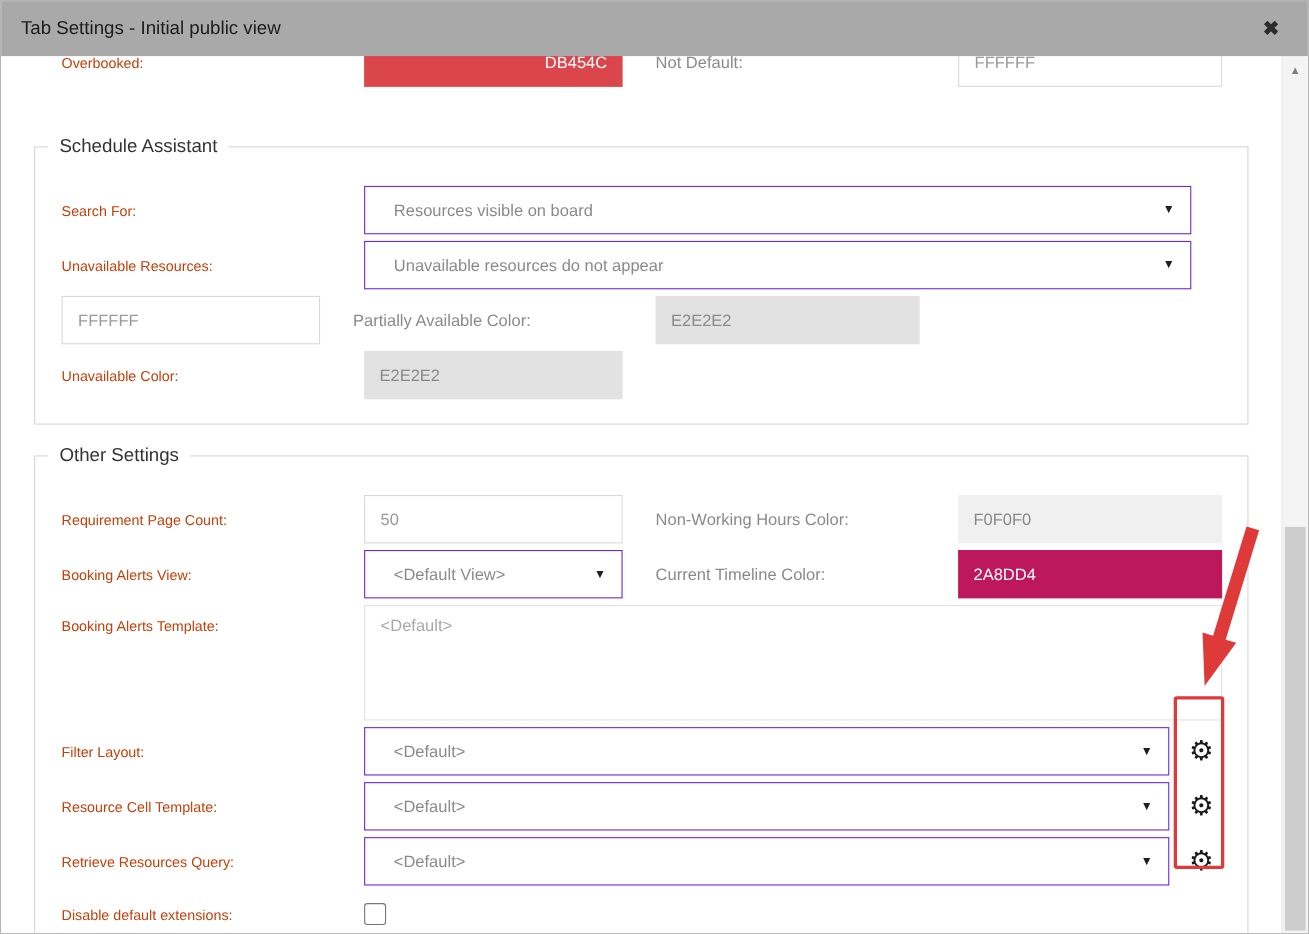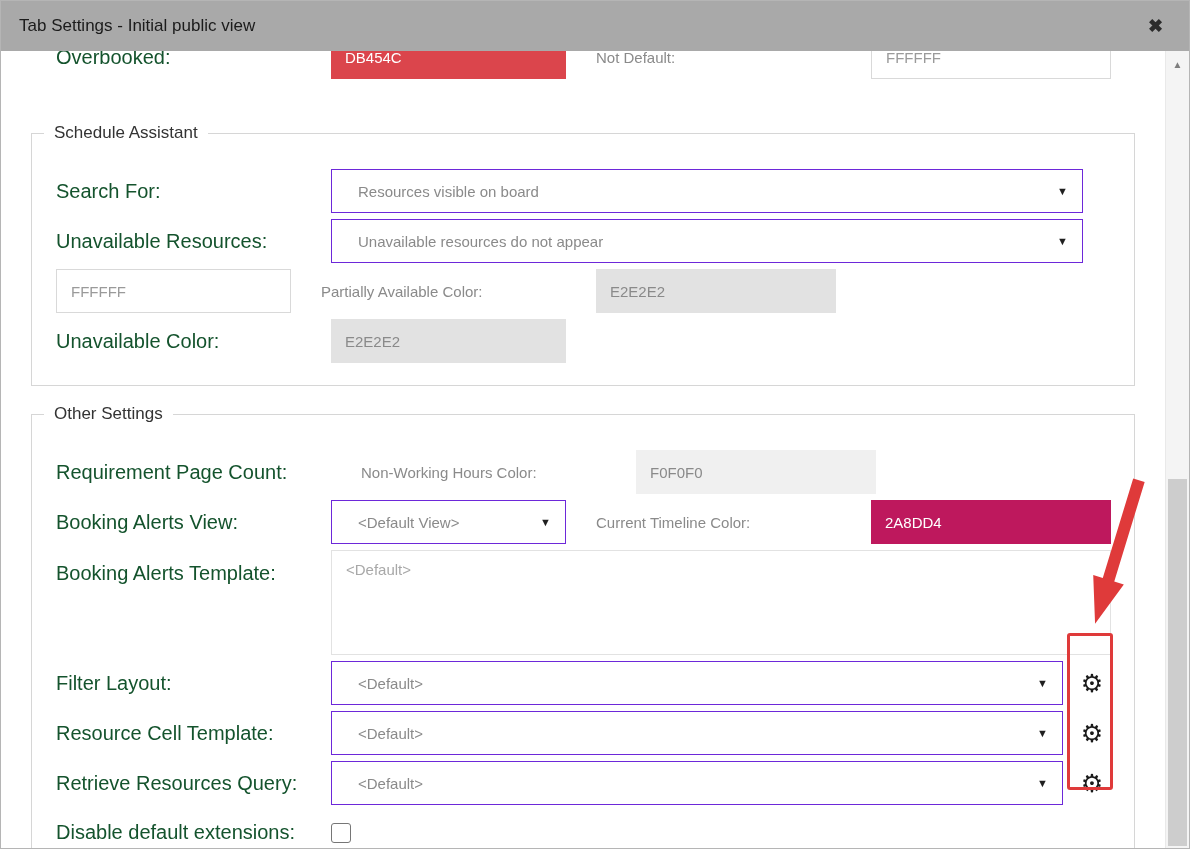--- a/index.html
+++ b/index.html
@@ -16,21 +16,21 @@
   
   .scrollbar { position:absolute; top:50px; right:0; bottom:0; width:24px; background:#f4f4f4; border-left:1px solid #e9e9e9; z-index:25; }
   .scroll-up { height:26px; display:flex; align-items:center; justify-content:center; color:#7e7e7e; font-size:10px; cursor:pointer; }
   .scroll-thumb { position:absolute; left:2px; right:2px; top:428px; bottom:2px; background:#cdcdcd; cursor:pointer; }
 
   
   .content { position:absolute; top:50px; left:0; right:24px; bottom:0; overflow:hidden; background:#fff; }
 
   .toprow { display:flex; align-items:center; margin-top:-16px; height:44px; padding-left:55px; }
 
-  .lbl  { width:275px; flex:none; color:#14532d; font-size:20px; }
+  .lbl  { width:275px; flex:none; color:#c2410c; font-size:13px; }
   .lbl2 { width:275px; flex:none; margin-left:30px; color:#8a8a8a; font-size:15px; }
 
   .ctl { height:44px; display:flex; align-items:center; font-size:15px; flex:none; }
   .input { border:1px solid #d9d9d9; background:#fff; color:#9a9a9a; padding:0 14px; }
   .colorfield { padding:0 14px; color:#8a8a8a; }
   .colorfield.light-text { color:#ffffff; }
   .select { border:1px solid #6d28d9; background:#fff; color:#8a8a8a; padding-left:26px; cursor:pointer; }
   .select .caret { margin-left:auto; color:#1f1f1f; font-size:11px; padding-right:14px; }
 
   .w-half  { width:235px; }
@@ -67,21 +67,21 @@
 
   <div class="titlebar" style="background-color: rgb(169, 169, 169);">
     <span class="title">Tab Settings - Initial public view</span>
     <span class="close">✖</span>
   </div>
 
   <div class="content">
 
     <div class="toprow">
       <span class="lbl">Overbooked:</span>
-      <div class="ctl colorfield light-text w-half" style="background-color: rgb(219, 69, 76);">
+      <div class="ctl colorfield light-text w-half" style="background-color: rgb(219, 69, 76); justify-content: flex-end;">
         <span>DB454C</span>
       </div>
       <span class="lbl2">Not Default:</span>
       <div class="ctl input w-half2">
         <span>FFFFFF</span>
       </div>
     </div>
 
     <fieldset class="sa">
       <legend>Schedule Assistant</legend>
@@ -118,20 +118,23 @@
           <span>E2E2E2</span>
         </div>
       </div>
     </fieldset>
 
     <fieldset class="os">
       <legend>Other Settings</legend>
 
       <div class="frow first">
         <span class="lbl">Requirement Page Count:</span>
+        <div class="ctl input w-half">
+          <span>50</span>
+        </div>
         <span class="lbl2">Non-Working Hours Color:</span>
         <div class="ctl colorfield w-half2" style="background-color: rgb(240, 240, 240);">
           <span>F0F0F0</span>
         </div>
       </div>
 
       <div class="frow">
         <span class="lbl">Booking Alerts View:</span>
         <div class="ctl select w-half">
           <span>&lt;Default View&gt;</span>

